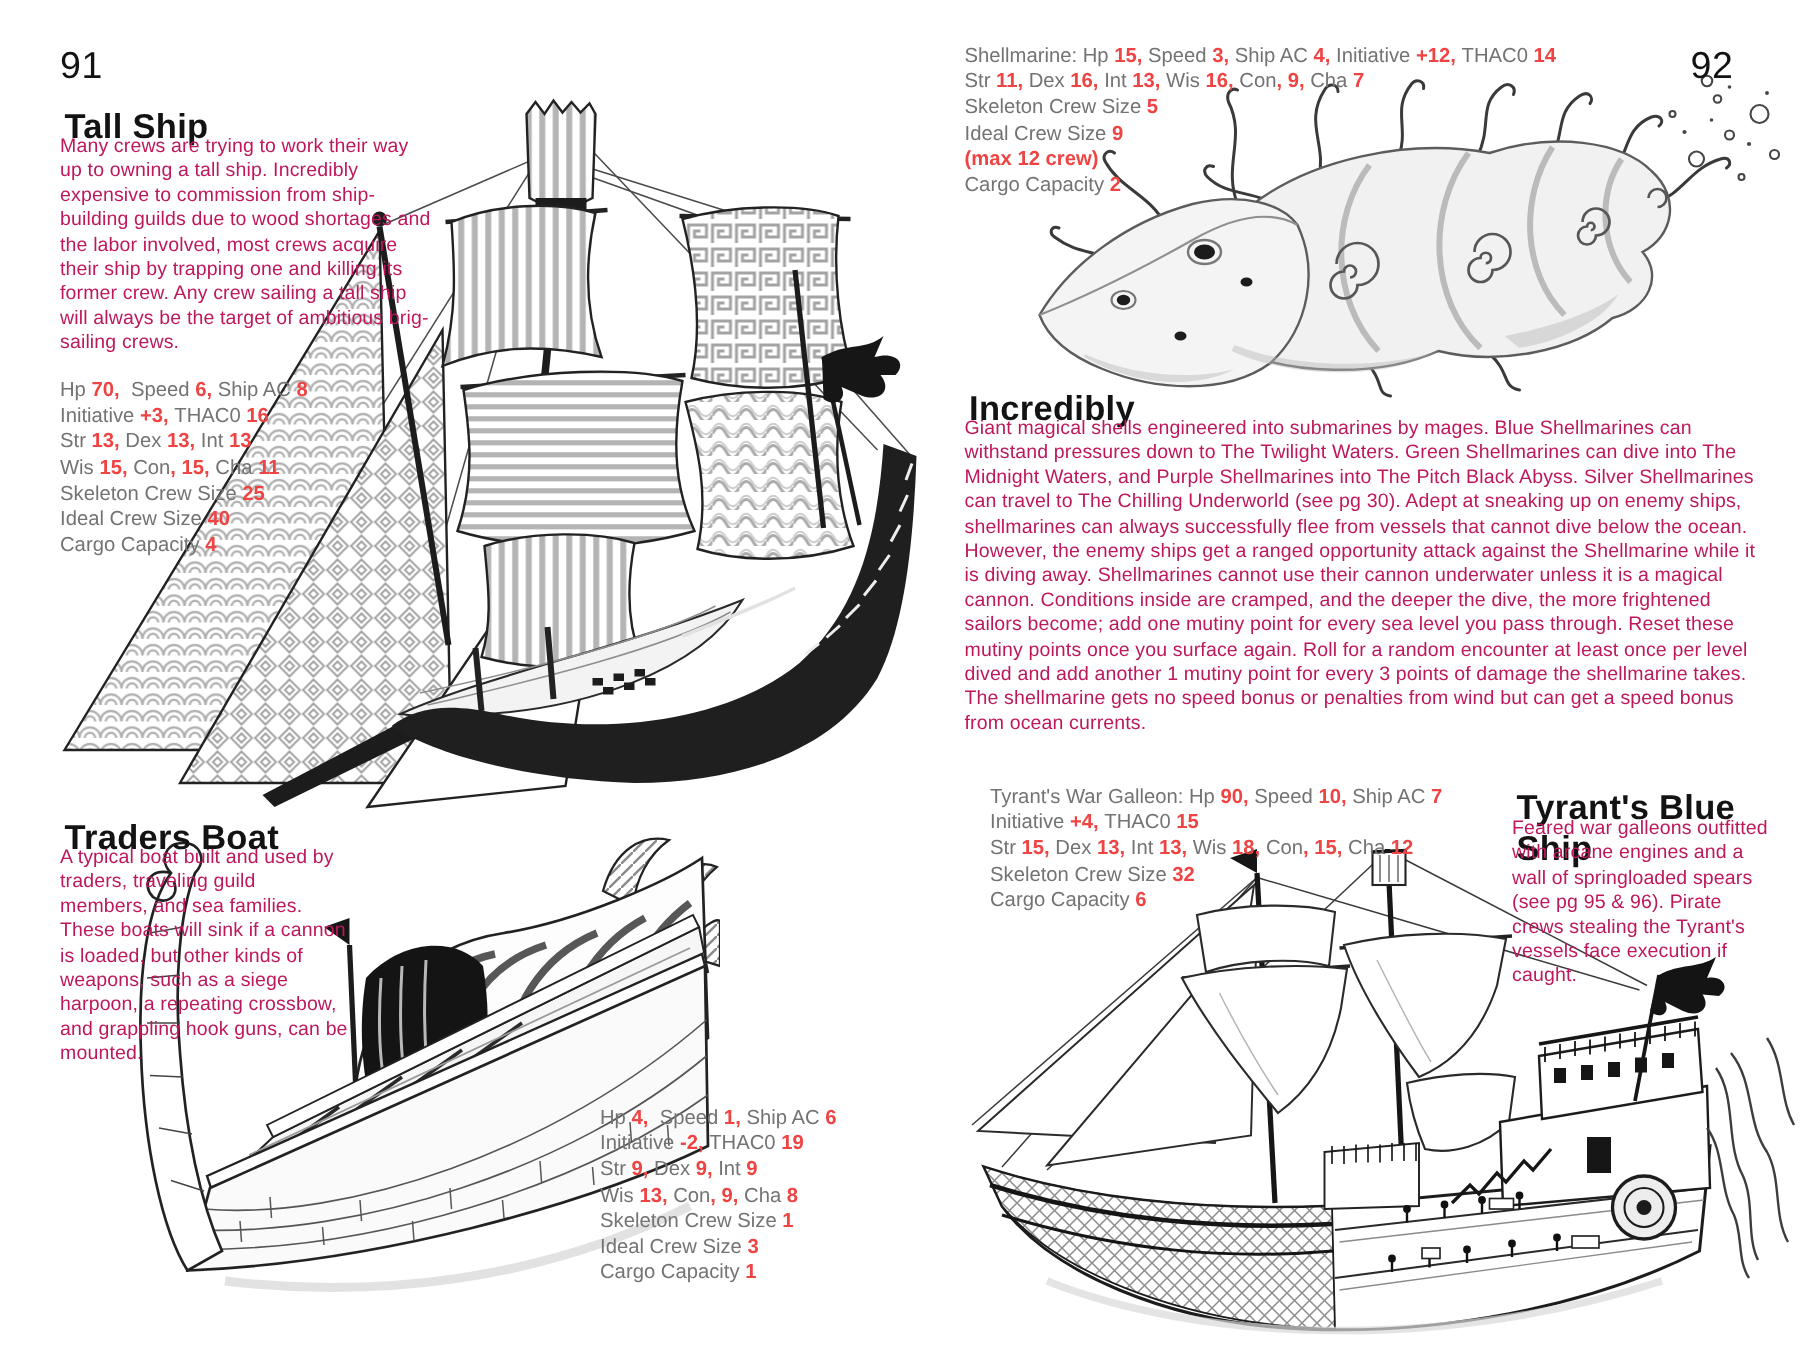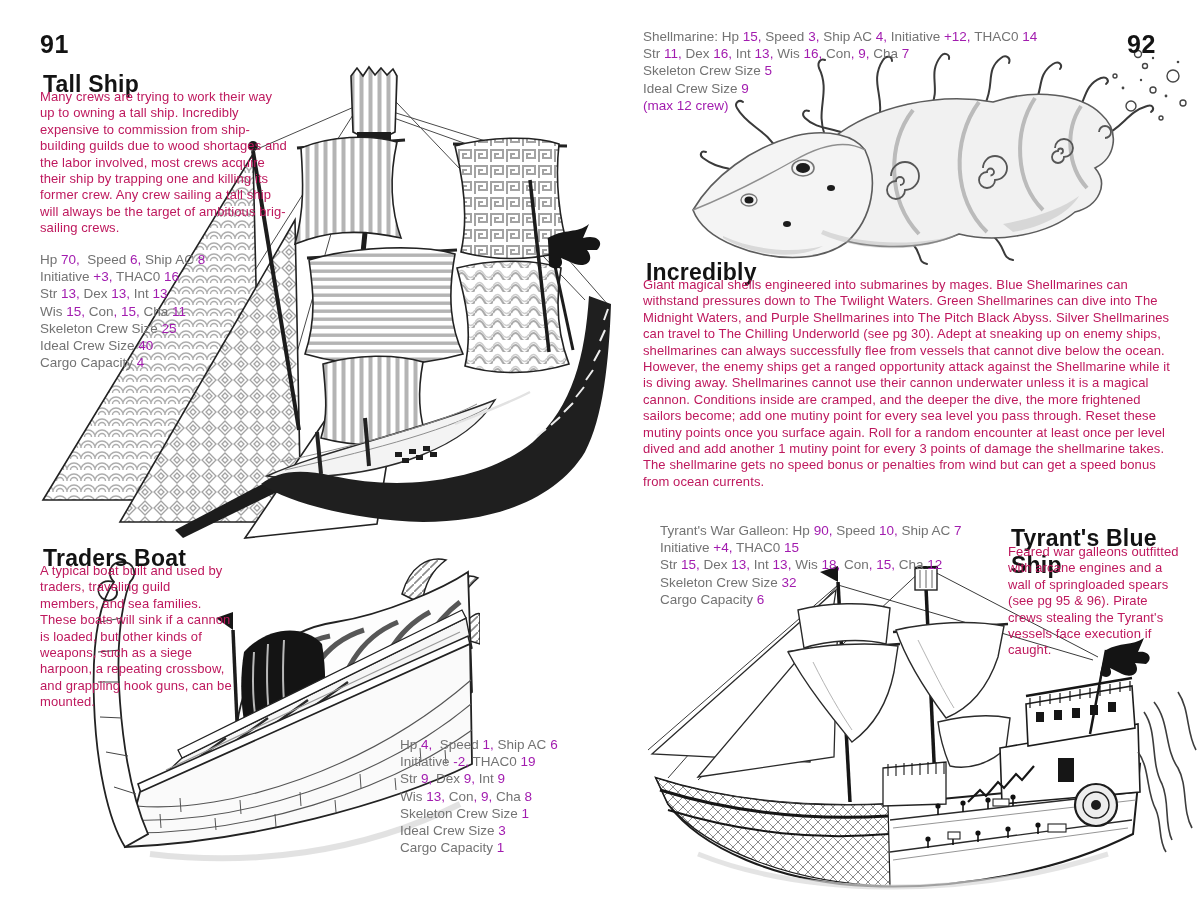--- a/index.html
+++ b/index.html
@@ -1,26 +1,26 @@
 <!DOCTYPE html>
 <html><head>
 <meta charset="utf-8">
 <style>
   html,body{margin:0;padding:0;background:#ffffff;}
   body{width:1200px;height:900px;position:relative;overflow:hidden;
        font-family:"Liberation Sans", sans-serif;-webkit-font-smoothing:antialiased;}
   .spread{position:absolute;inset:0;background:#ffffff;}
   .abs{position:absolute;}
-  .page-num{font-size:25px;font-weight:bold;color:#131313;letter-spacing:.5px;}
+  .page-num{font-size:25px;font-weight:normal;color:#131313;letter-spacing:.5px;}
   .sec-title{font-size:23px;font-weight:bold;color:#131313;margin:3px;letter-spacing:.2px;}
   .body-text{font-size:13px;line-height:16.4px;color:#be185d;margin:0;letter-spacing:.1px;}
   .stats{font-size:13.5px;line-height:17.2px;}
   .stat-line{white-space:nowrap;}
   .sb{font-weight:normal;color:#737373;white-space:pre-wrap;}
-  .sv{font-weight:normal;color:#a21caf;white-space:pre-wrap;}
+  .sv{font-weight:bold;color:#ef4444;white-space:pre-wrap;}
   .illo{position:absolute;pointer-events:none;}
   .txt{z-index:5;}
 </style>
 </head>
 <body>
 
 <div class="spread">
 
   <section>
 
@@ -407,20 +407,21 @@
       </g>
       <path d="M60,302 C160,342 320,350 470,302" stroke="#d9d9d9" stroke-width="5" fill="none" opacity="0.7"></path>
     </svg>
 
     <div class="abs txt stats" style="left:643px;top:28px">
         <div class="stat-line"><span class="sb">Shellmarine: Hp</span><span class="sv"> 15, </span><span class="sb">Speed</span><span class="sv"> 3, </span><span class="sb">Ship AC</span><span class="sv"> 4, </span><span class="sb">Initiative</span><span class="sv"> +12, </span><span class="sb">THAC0</span><span class="sv"> 14</span></div>
         <div class="stat-line"><span class="sb">Str</span><span class="sv"> 11, </span><span class="sb">Dex</span><span class="sv"> 16, </span><span class="sb">Int</span><span class="sv"> 13, </span><span class="sb">Wis</span><span class="sv"> 16, </span><span class="sb">Con</span><span class="sv">, 9, </span><span class="sb">Cha</span><span class="sv"> 7</span></div>
         <div class="stat-line"><span class="sb">Skeleton Crew Size</span><span class="sv"> 5</span></div>
         <div class="stat-line"><span class="sb">Ideal Crew Size</span><span class="sv"> 9</span></div>
         <div class="stat-line"><span class="sv">(max 12 crew)</span></div>
+        <div class="stat-line"><span class="sb">Cargo Capacity</span><span class="sv"> 2</span></div>
       </div>
 
     <div class="abs txt page-num" style="left:1127px;top:30px">92</div>
 
     <h2 class="abs txt sec-title" style="left:643px;top:256px">Incredibly</h2>
     <p class="abs txt body-text" style="left:643px;top:277px;width:532px">Giant magical shells engineered into submarines by mages. Blue Shellmarines can withstand pressures down to The Twilight Waters. Green Shellmarines can dive into The Midnight Waters, and Purple Shellmarines into The Pitch Black Abyss. Silver Shellmarines can travel to The Chilling Underworld (see pg 30). Adept at sneaking up on enemy ships, shellmarines can always successfully flee from vessels that cannot dive below the ocean. However, the enemy ships get a ranged opportunity attack against the Shellmarine while it is diving away. Shellmarines cannot use their cannon underwater unless it is a magical cannon. Conditions inside are cramped, and the deeper the dive, the more frightened sailors become; add one mutiny point for every sea level you pass through. Reset these mutiny points once you surface again. Roll for a random encounter at least once per level dived and add another 1 mutiny point for every 3 points of damage the shellmarine takes. The shellmarine gets no speed bonus or penalties from wind but can get a speed bonus from ocean currents.</p>
 
     <div class="abs txt stats" style="left:660px;top:522px">
         <div class="stat-line"><span class="sb">Tyrant's War Galleon: Hp</span><span class="sv"> 90, </span><span class="sb">Speed</span><span class="sv"> 10, </span><span class="sb">Ship AC</span><span class="sv"> 7</span></div>
         <div class="stat-line"><span class="sb">Initiative</span><span class="sv"> +4, </span><span class="sb">THAC0</span><span class="sv"> 15</span></div>

